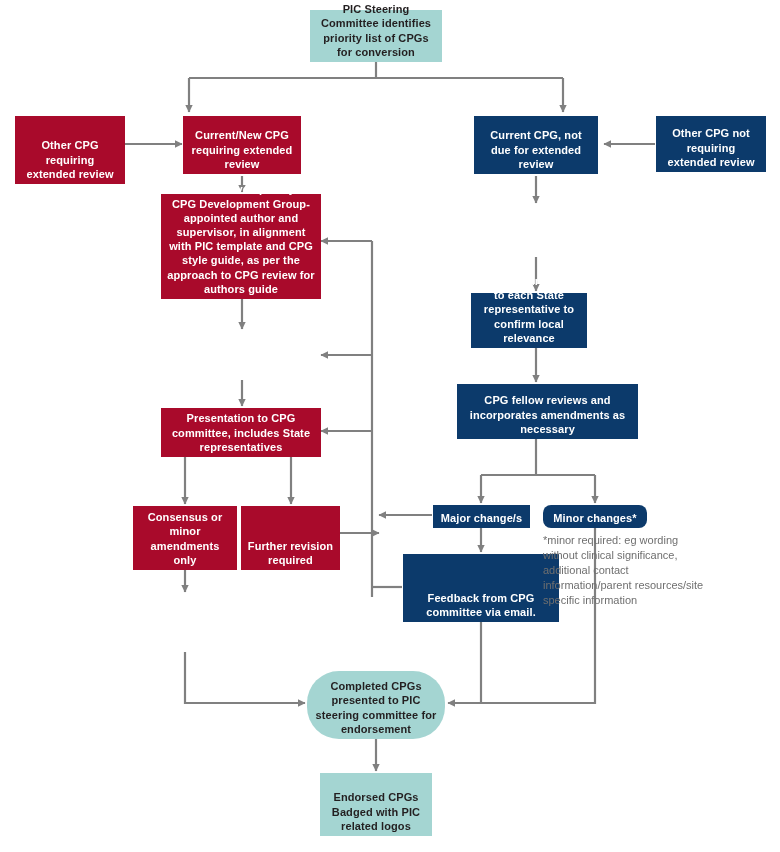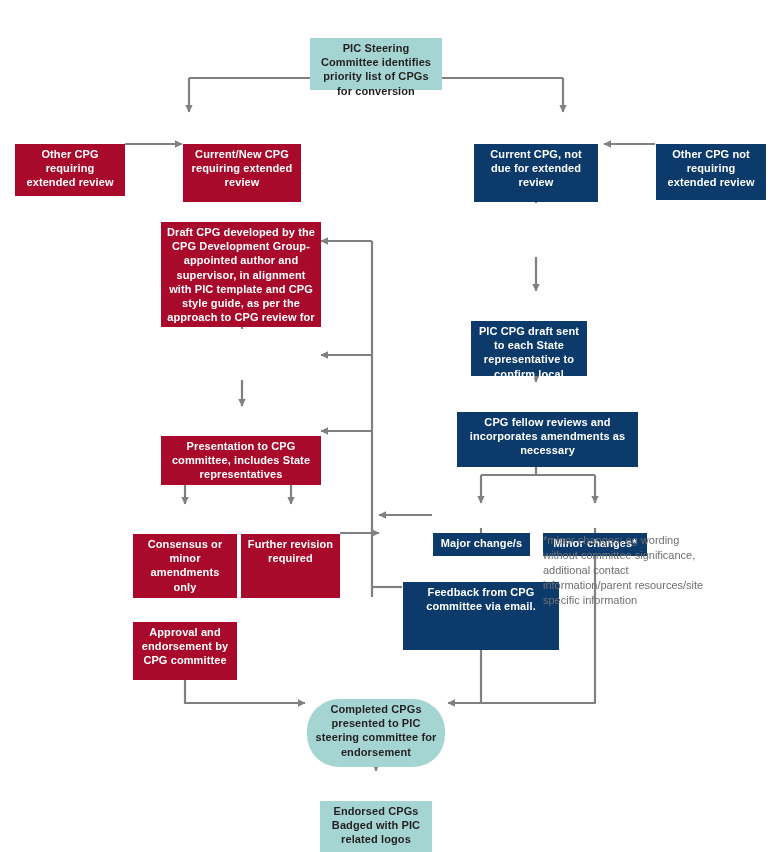--- a/index.html
+++ b/index.html
@@ -4,23 +4,23 @@
 <style>
   html,body{margin:0;padding:0;background:#ffffff;}
   body{
     width:780px;height:852px;position:relative;overflow:hidden;
     font-family:"Liberation Sans","DejaVu Sans",sans-serif;
   }
   #stage{position:absolute;left:0;top:0;width:780px;height:852px;}
   #wires{position:absolute;left:0;top:0;width:780px;height:852px;}
   .node{
     position:absolute;box-sizing:border-box;
-    display:flex;align-items:flex-start;justify-content:center;text-align:center;
+    display:flex;align-items:flex-end;justify-content:center;text-align:center;
     color:#ffffff;font-size:11px;line-height:14.2px;font-weight:bold;
-    padding:3px 5px;letter-spacing:.1px;margin-top:28px;
+    padding:3px 5px;letter-spacing:.1px;
   }
   .red{background:#A90A2B;}
   .navy{background:#0C3A6B;}
   .teal{background:#A4D5D2;color:#231f20;}
   .note{
     position:absolute;color:#6f6f6f;font-size:11px;line-height:15px;
     text-align:left;font-weight:normal;
   }
 </style>
 </head>
@@ -80,21 +80,21 @@
       <path d="M595,528 L595,703 L448,703" marker-end="url(#ah)"></path>
 
       <path d="M376,739 L376,771" marker-end="url(#ah)"></path>
     </g>
   </svg>
 
   <div class="node teal" style="left:310px;top:10px;width:132px;height:52px;">
     <span>PIC Steering Committee identifies priority list of CPGs for conversion</span>
   </div>
 
-  <div class="node red" style="left:15px;top:116px;width:110px;height:52px;">
+  <div class="node red" style="left:15px;top:116px;width:110px;height:68px;">
     <span>Other CPG requiring extended review</span>
   </div>
 
   <div class="node red" style="left:183px;top:116px;width:118px;height:58px;">
     <span>Current/New CPG requiring extended review</span>
   </div>
 
   <div class="node navy" style="left:474px;top:116px;width:124px;height:58px;">
     <span>Current CPG, not due for extended review</span>
   </div>
@@ -113,48 +113,45 @@
   </div>
 
   <div class="node red" style="left:133px;top:506px;width:104px;height:64px;">
     <span>Consensus or minor amendments only</span>
   </div>
 
   <div class="node red" style="left:241px;top:506px;width:99px;height:64px;">
     <span>Further revision required</span>
   </div>
 
-  <div class="node red" style="left:133px;top:594px;width:104px;height:58px;">
-    <span>Approval and endorsement by CPG committee</span>
-  </div>
 
 
   <div class="node navy" style="left:471px;top:293px;width:116px;height:55px;">
     <span>PIC CPG draft sent to each State representative to confirm local relevance</span>
   </div>
 
   <div class="node navy" style="left:457px;top:384px;width:181px;height:55px;">
     <span>CPG fellow reviews and incorporates amendments as necessary</span>
   </div>
 
   <div class="node navy" style="left:433px;top:505px;width:97px;height:23px;">
     <span>Major change/s</span>
   </div>
 
-  <div class="node navy" style="left:543px;top:505px;width:104px;height:23px;">
+  <div class="node navy" style="left:543px;top:505px;width:104px;height:23px;border-radius:8px;">
     <span>Minor changes*</span>
   </div>
 
   <div class="node navy" style="left:403px;top:554px;width:156px;height:68px;">
     <span>Feedback from CPG committee via email.</span>
   </div>
 
   <div class="node teal" style="left:307px;top:671px;width:138px;height:68px;border-radius:32px;">
     <span>Completed CPGs presented to PIC steering committee for endorsement</span>
   </div>
 
   <div class="node teal" style="left:320px;top:773px;width:112px;height:63px;">
     <span>Endorsed CPGs Badged with PIC related logos</span>
   </div>
 
-  <div class="note" style="left:543px;top:533px;width:170px;">*minor changes: eg wording without committee significance, additional contact information/parent resources/site specific information</div>
+  <div class="note" style="left:543px;top:533px;width:170px;">*minor required: eg wording without clinical significance, additional contact information/parent resources/site specific information</div>
 
 </div>
 
 </body></html>

